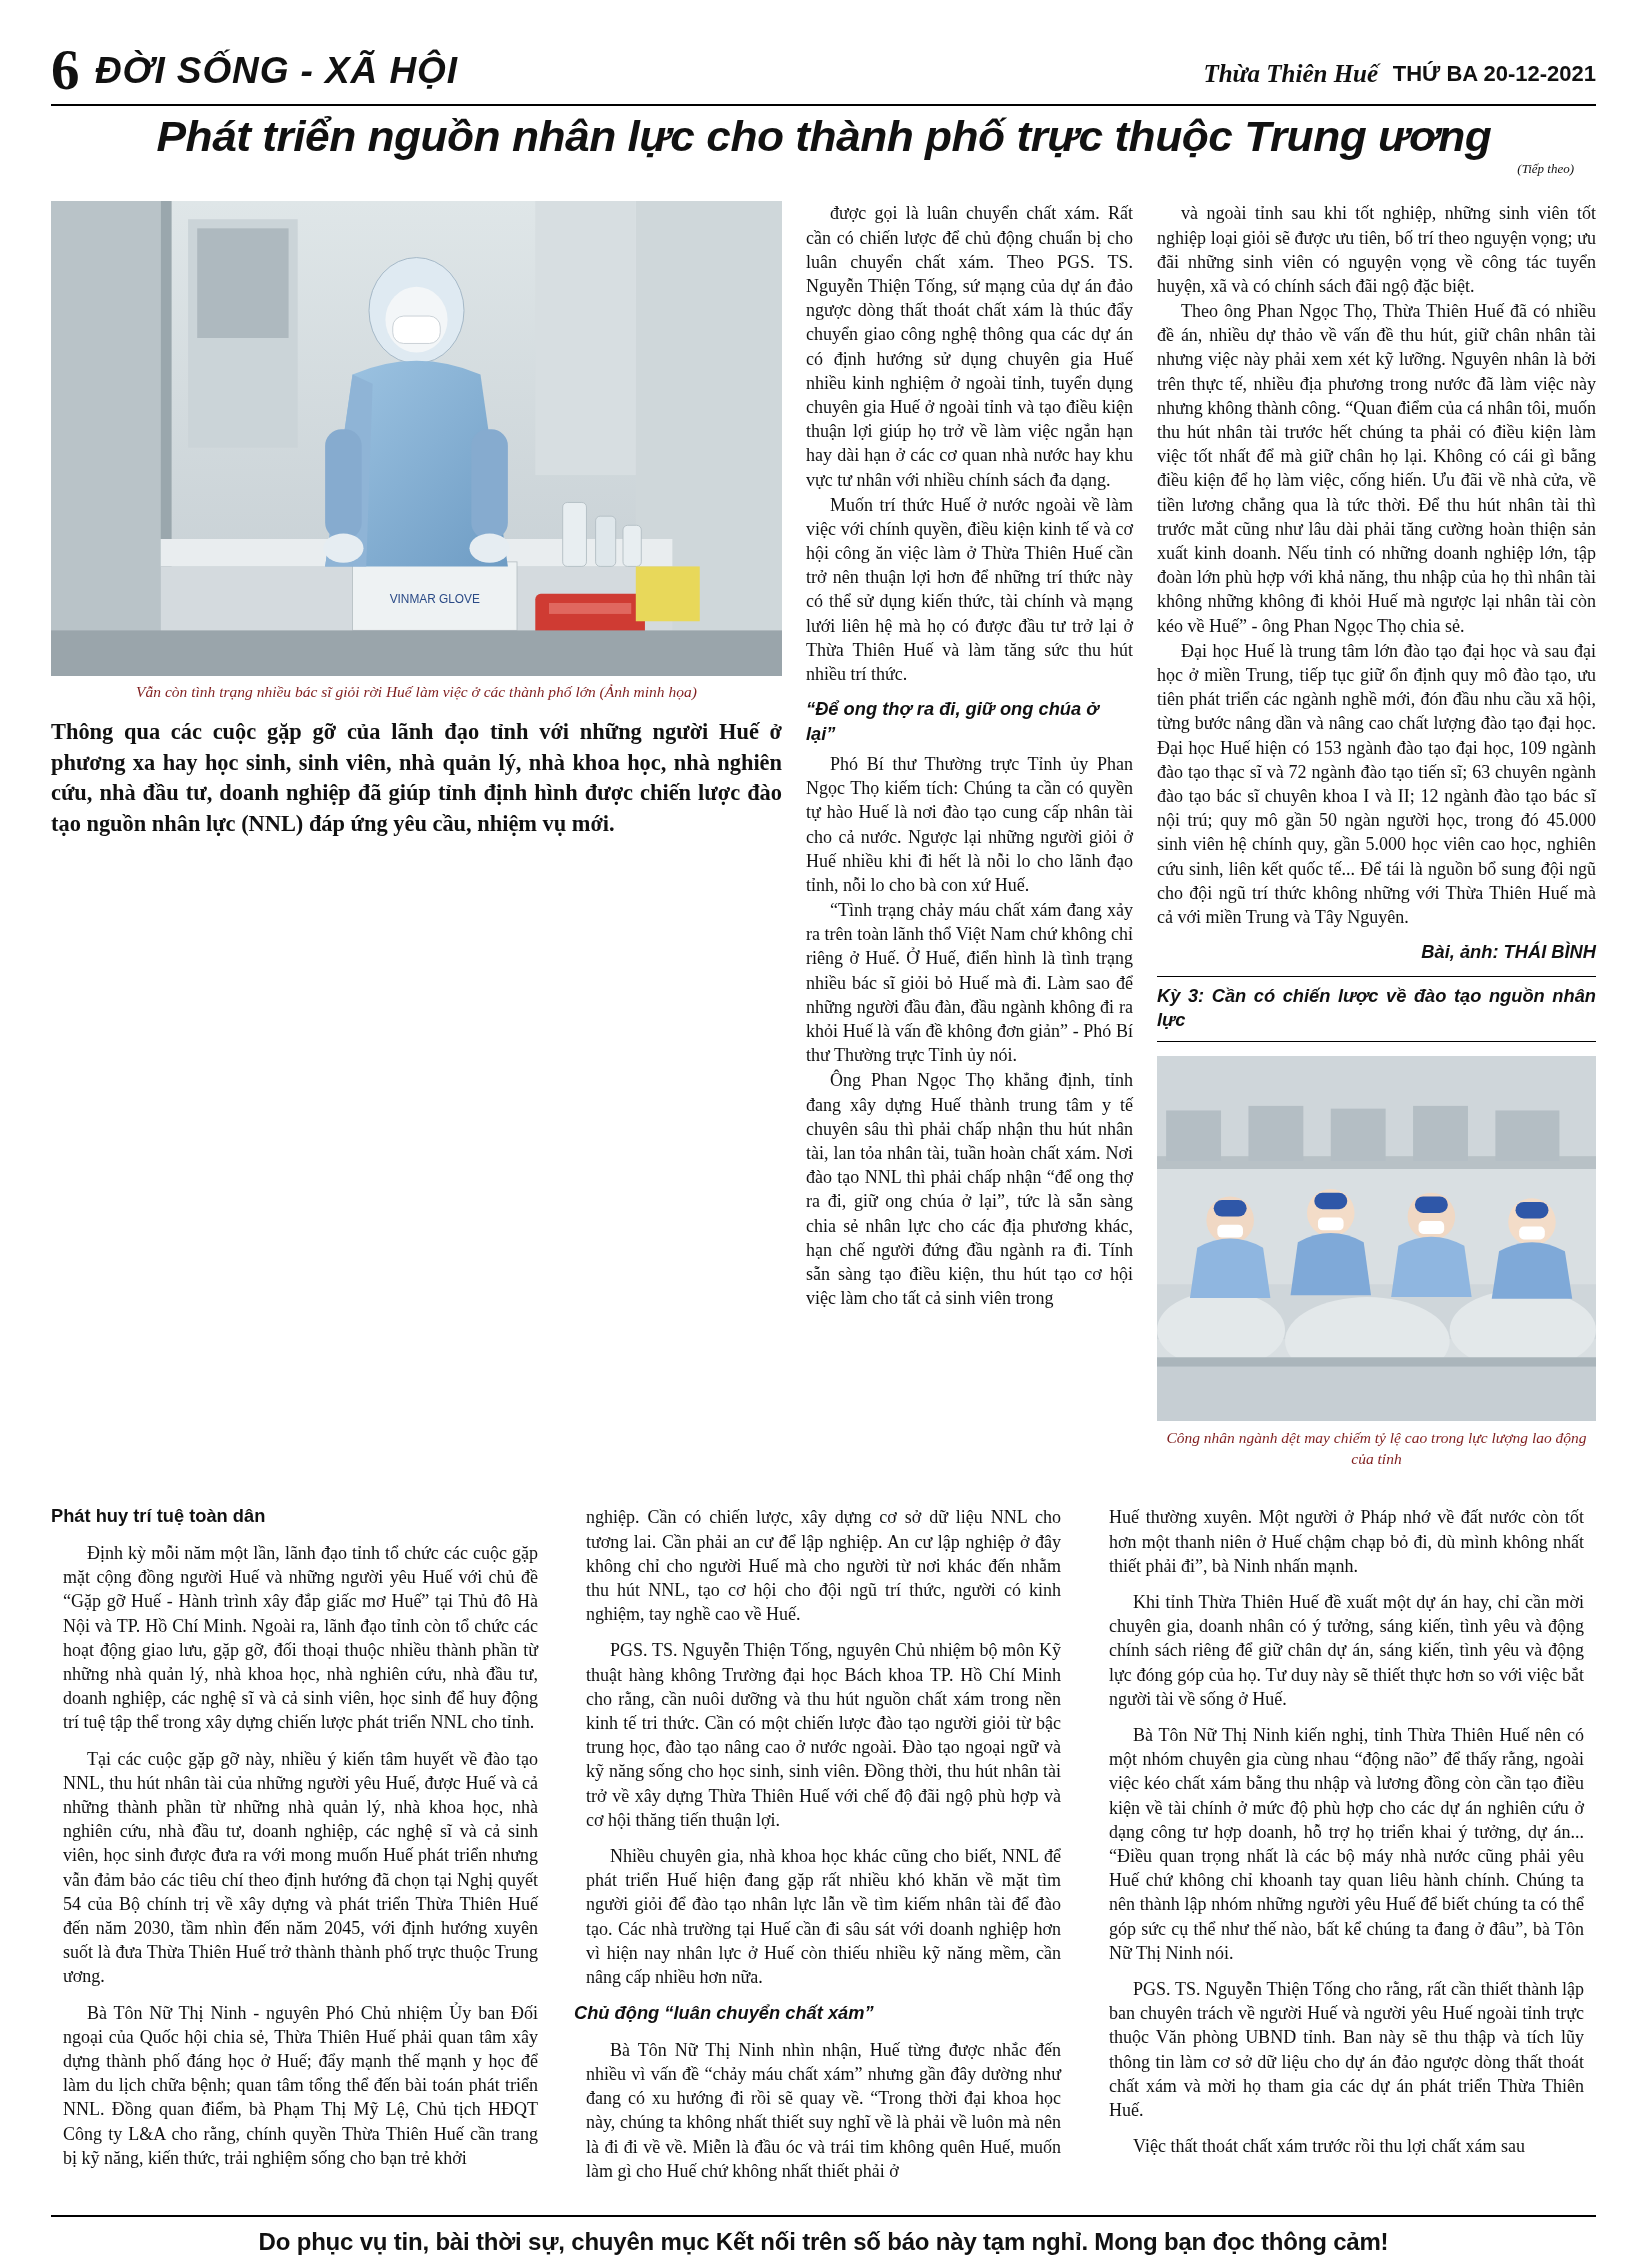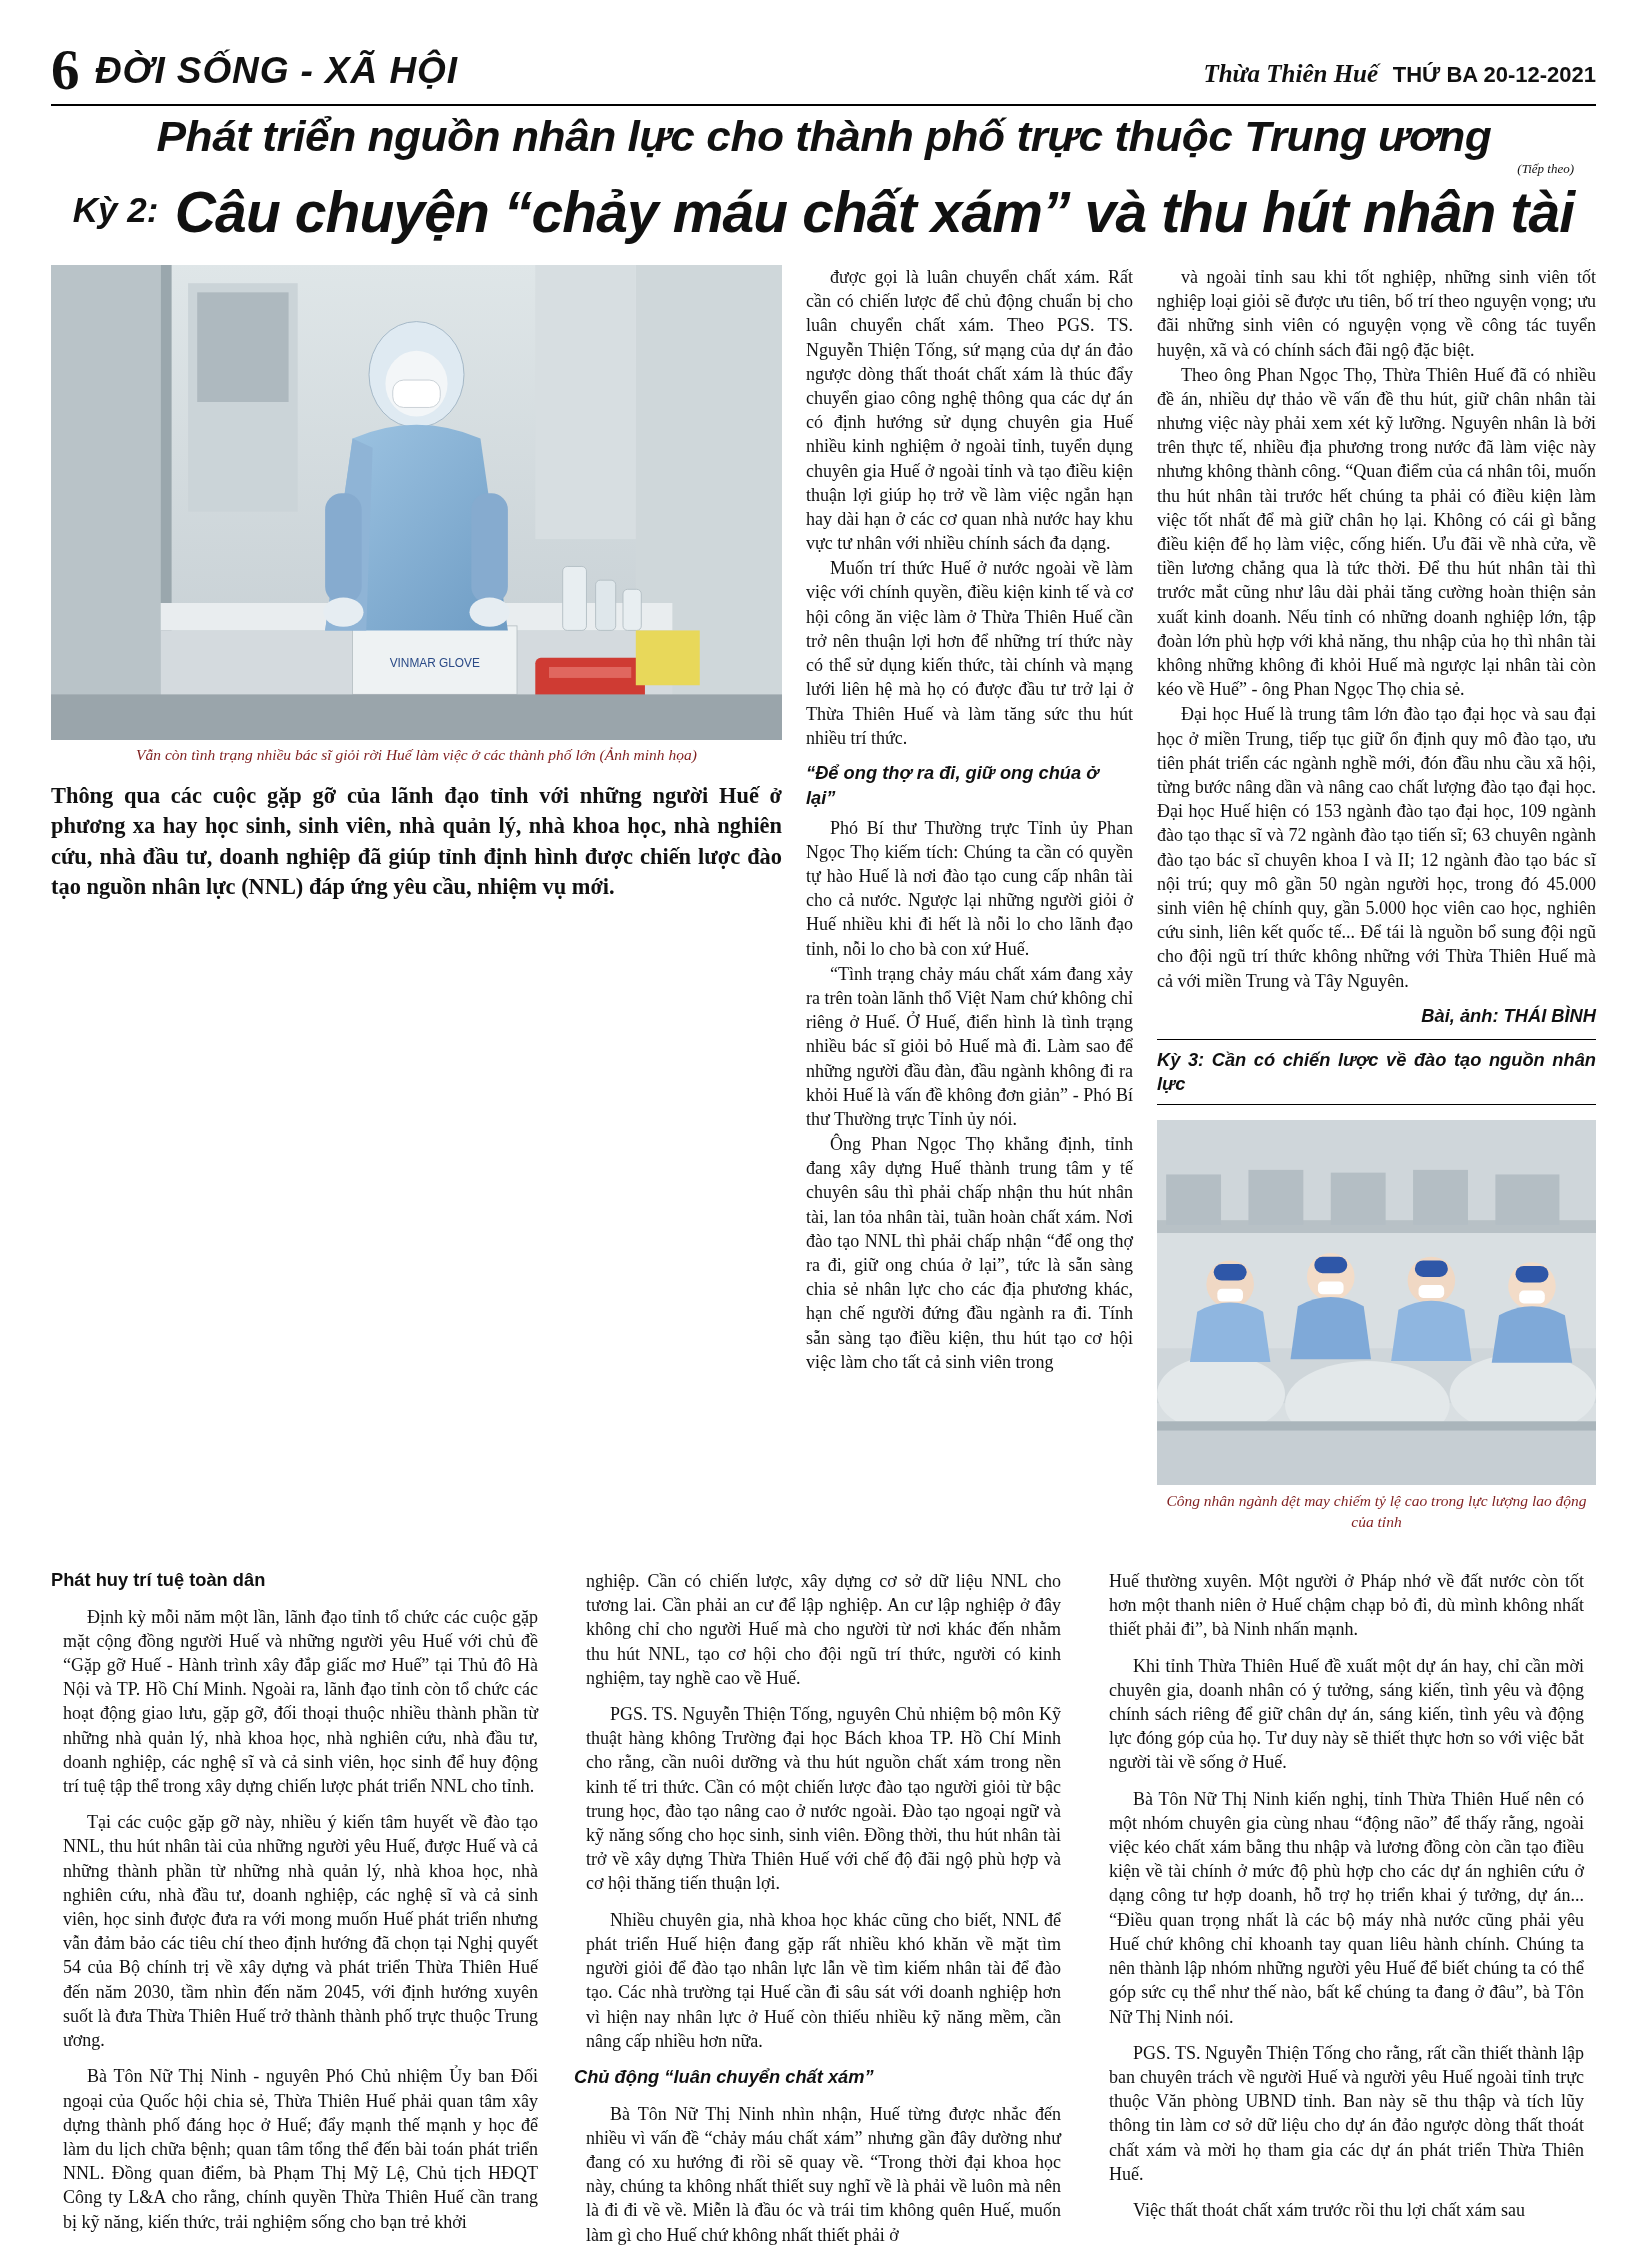--- a/index.html
+++ b/index.html
@@ -37,21 +37,21 @@
     font-family:"Liberation Sans", sans-serif;
     font-size:37px;
     font-weight:bold;
     font-style:italic;
     letter-spacing:0.9px;
     padding-bottom:3.7px;
     text-align:right;
   }
   .masthead-right{
     display:flex;
-    align-items:flex-end;
+    align-items:center;
     gap:14.6px;
     padding-bottom:7.3px;
   }
   .paper-name{
     font-family:"Liberation Serif", serif;
     font-size:25px;
     font-weight:bold;
     font-style:italic;
   }
   .issue-date{
@@ -231,24 +231,20 @@
     </div>
     <div class="masthead-right">
       <div class="paper-name">Thừa Thiên Huế</div>
       <div class="issue-date">THỨ BA 20-12-2021</div>
     </div>
   </div>
 
   <div class="headline-wrap">
     <div class="kicker">Phát triển nguồn nhân lực cho thành phố trực thuộc Trung ương</div>
     <div class="kicker-cont">(Tiếp theo)</div>
-    <div class="main-headline-row">
-      <div class="ky-label">Kỳ 2:</div>
-      <div class="main-headline">Câu chuyện “chảy máu chất xám” và thu hút nhân tài</div>
-    </div>
   </div>
 
   <div class="top-grid">
 
     <div class="photo-box">
       <div class="photo-frame">
         <svg viewBox="0 0 800 520" width="731" height="475" preserveAspectRatio="xMidYMid slice">
           <defs>
             <linearGradient id="wall" x1="0" y1="0" x2="0" y2="1">
               <stop offset="0%" stop-color="#dfe6e8"></stop>

